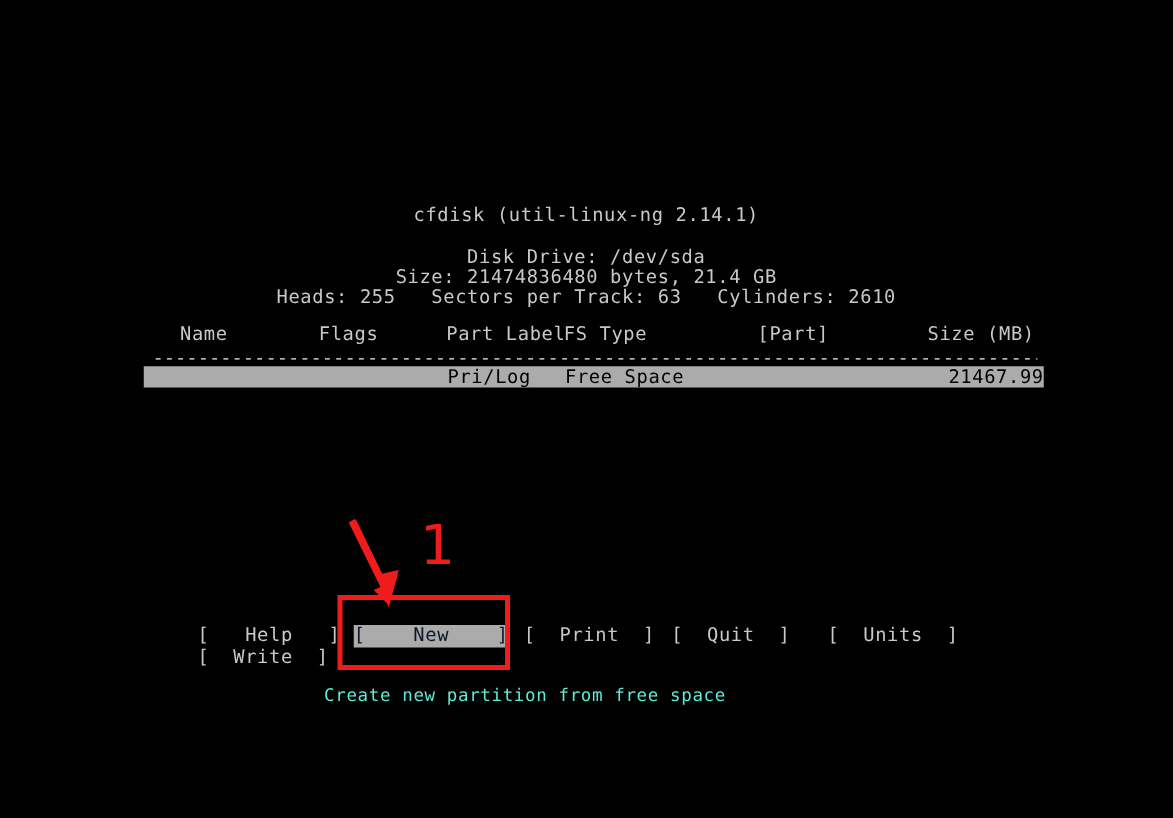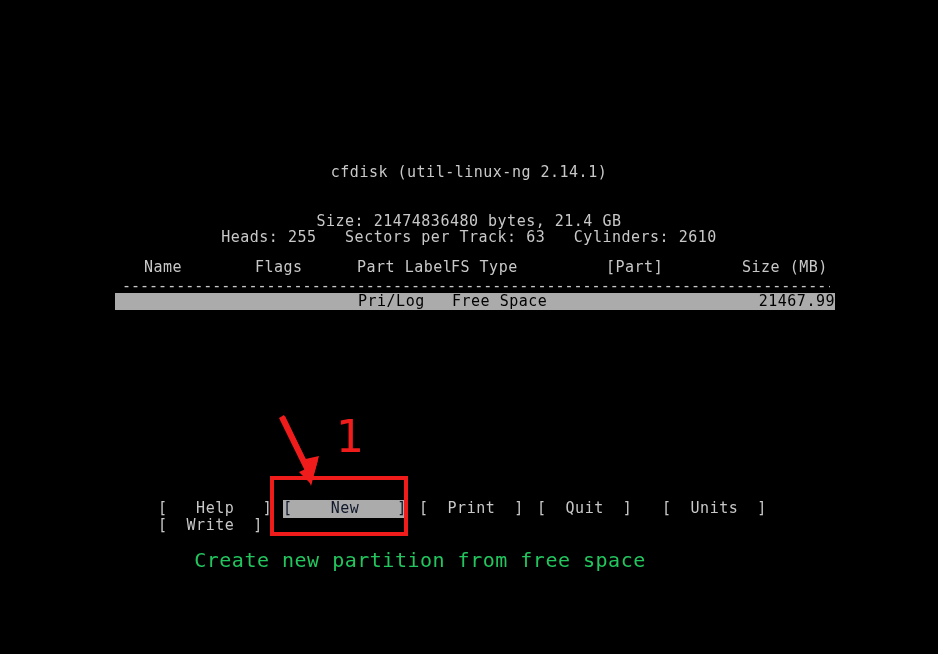--- a/index.html
+++ b/index.html
@@ -121,22 +121,22 @@
   .b-write { left: 158px;  top: 18px; }
 
   .status-line {
     position: absolute;
     left: 0;
     top: 550px;
     width: 840px;
     text-align: center;
     white-space: pre;
     letter-spacing: 0.5px;
-    color: #22c55e;
-    font-size: 20px;
+    color: #5eead4;
+    font-size: 14px;
   }
 
   
   .anno-box {
     position: absolute;
     left: 270px;
     top: 476px;
     width: 138px;
     height: 60px;
     border: 4px solid #f01c1c;
@@ -162,20 +162,21 @@
     line-height: 1;
     letter-spacing: 0;
   }
 </style>
 </head>
 <body>
 
 <div class="screen">
 
   <div class="hdr" id="app-title">cfdisk (util-linux-ng 2.14.1)</div>
+  <div class="hdr" id="disk-drive">Disk Drive: /dev/sda</div>
   <div class="hdr" id="disk-size">Size: 21474836480 bytes, 21.4 GB</div>
   <div class="hdr" id="disk-geom">Heads: 255   Sectors per Track: 63   Cylinders: 2610</div>
 
   <div class="table-wrap">
     <div class="col-head c-name">Name</div>
     <div class="col-head c-flags">Flags</div>
     <div class="col-head c-part">Part Label</div>
     <div class="col-head c-fs">FS Type</div>
     <div class="col-head c-label">[Part]</div>
     <div class="col-head c-size">Size (MB)</div>

